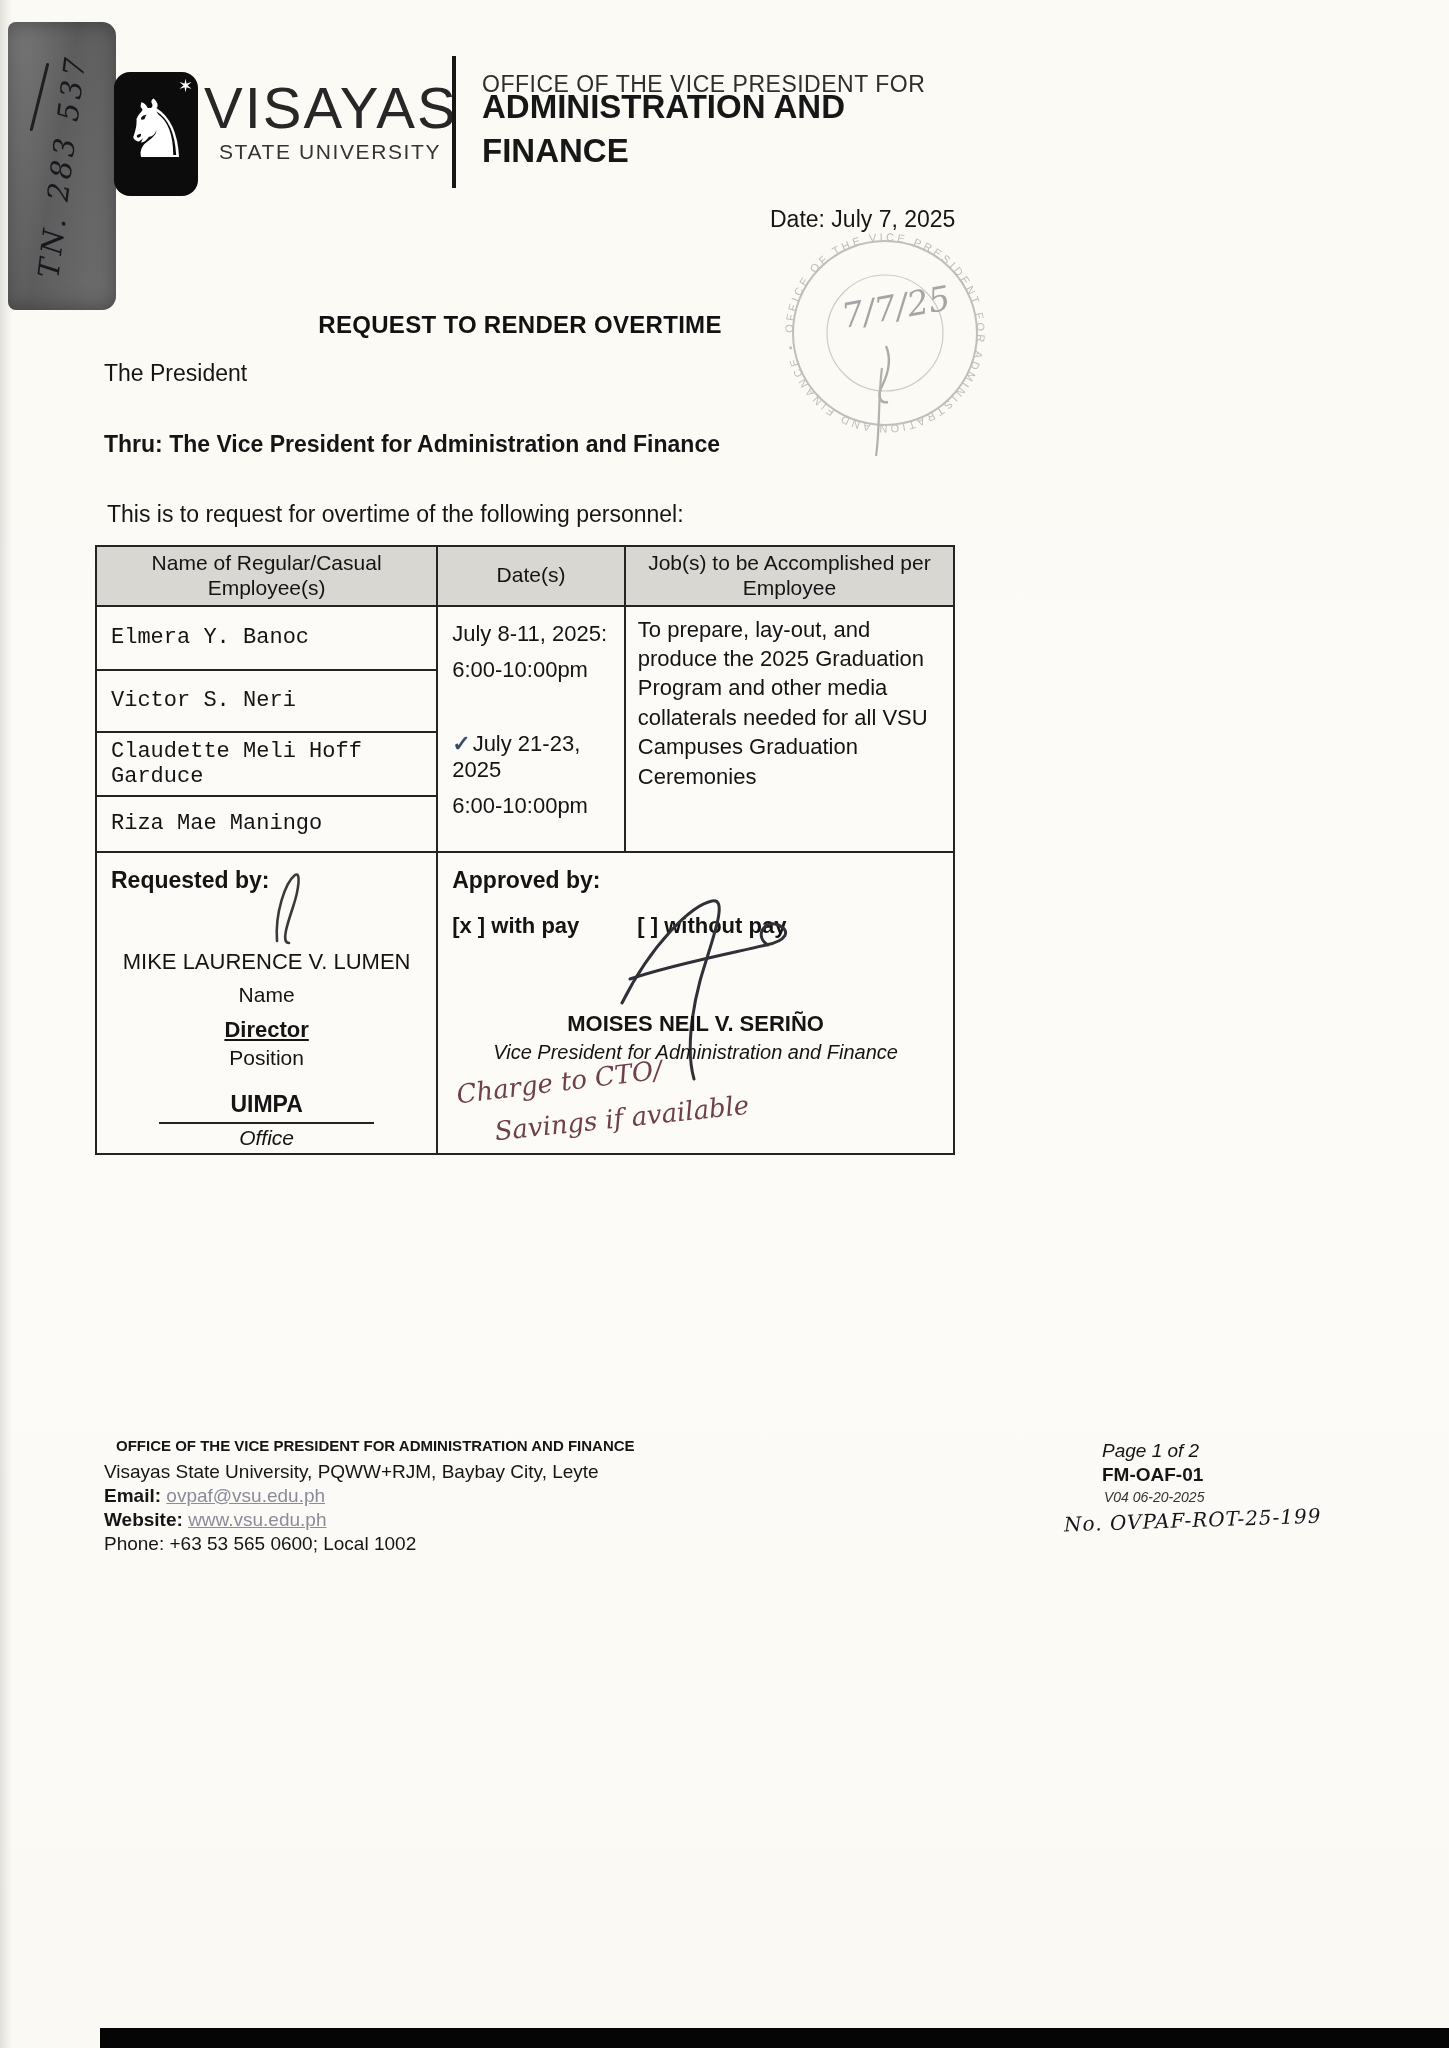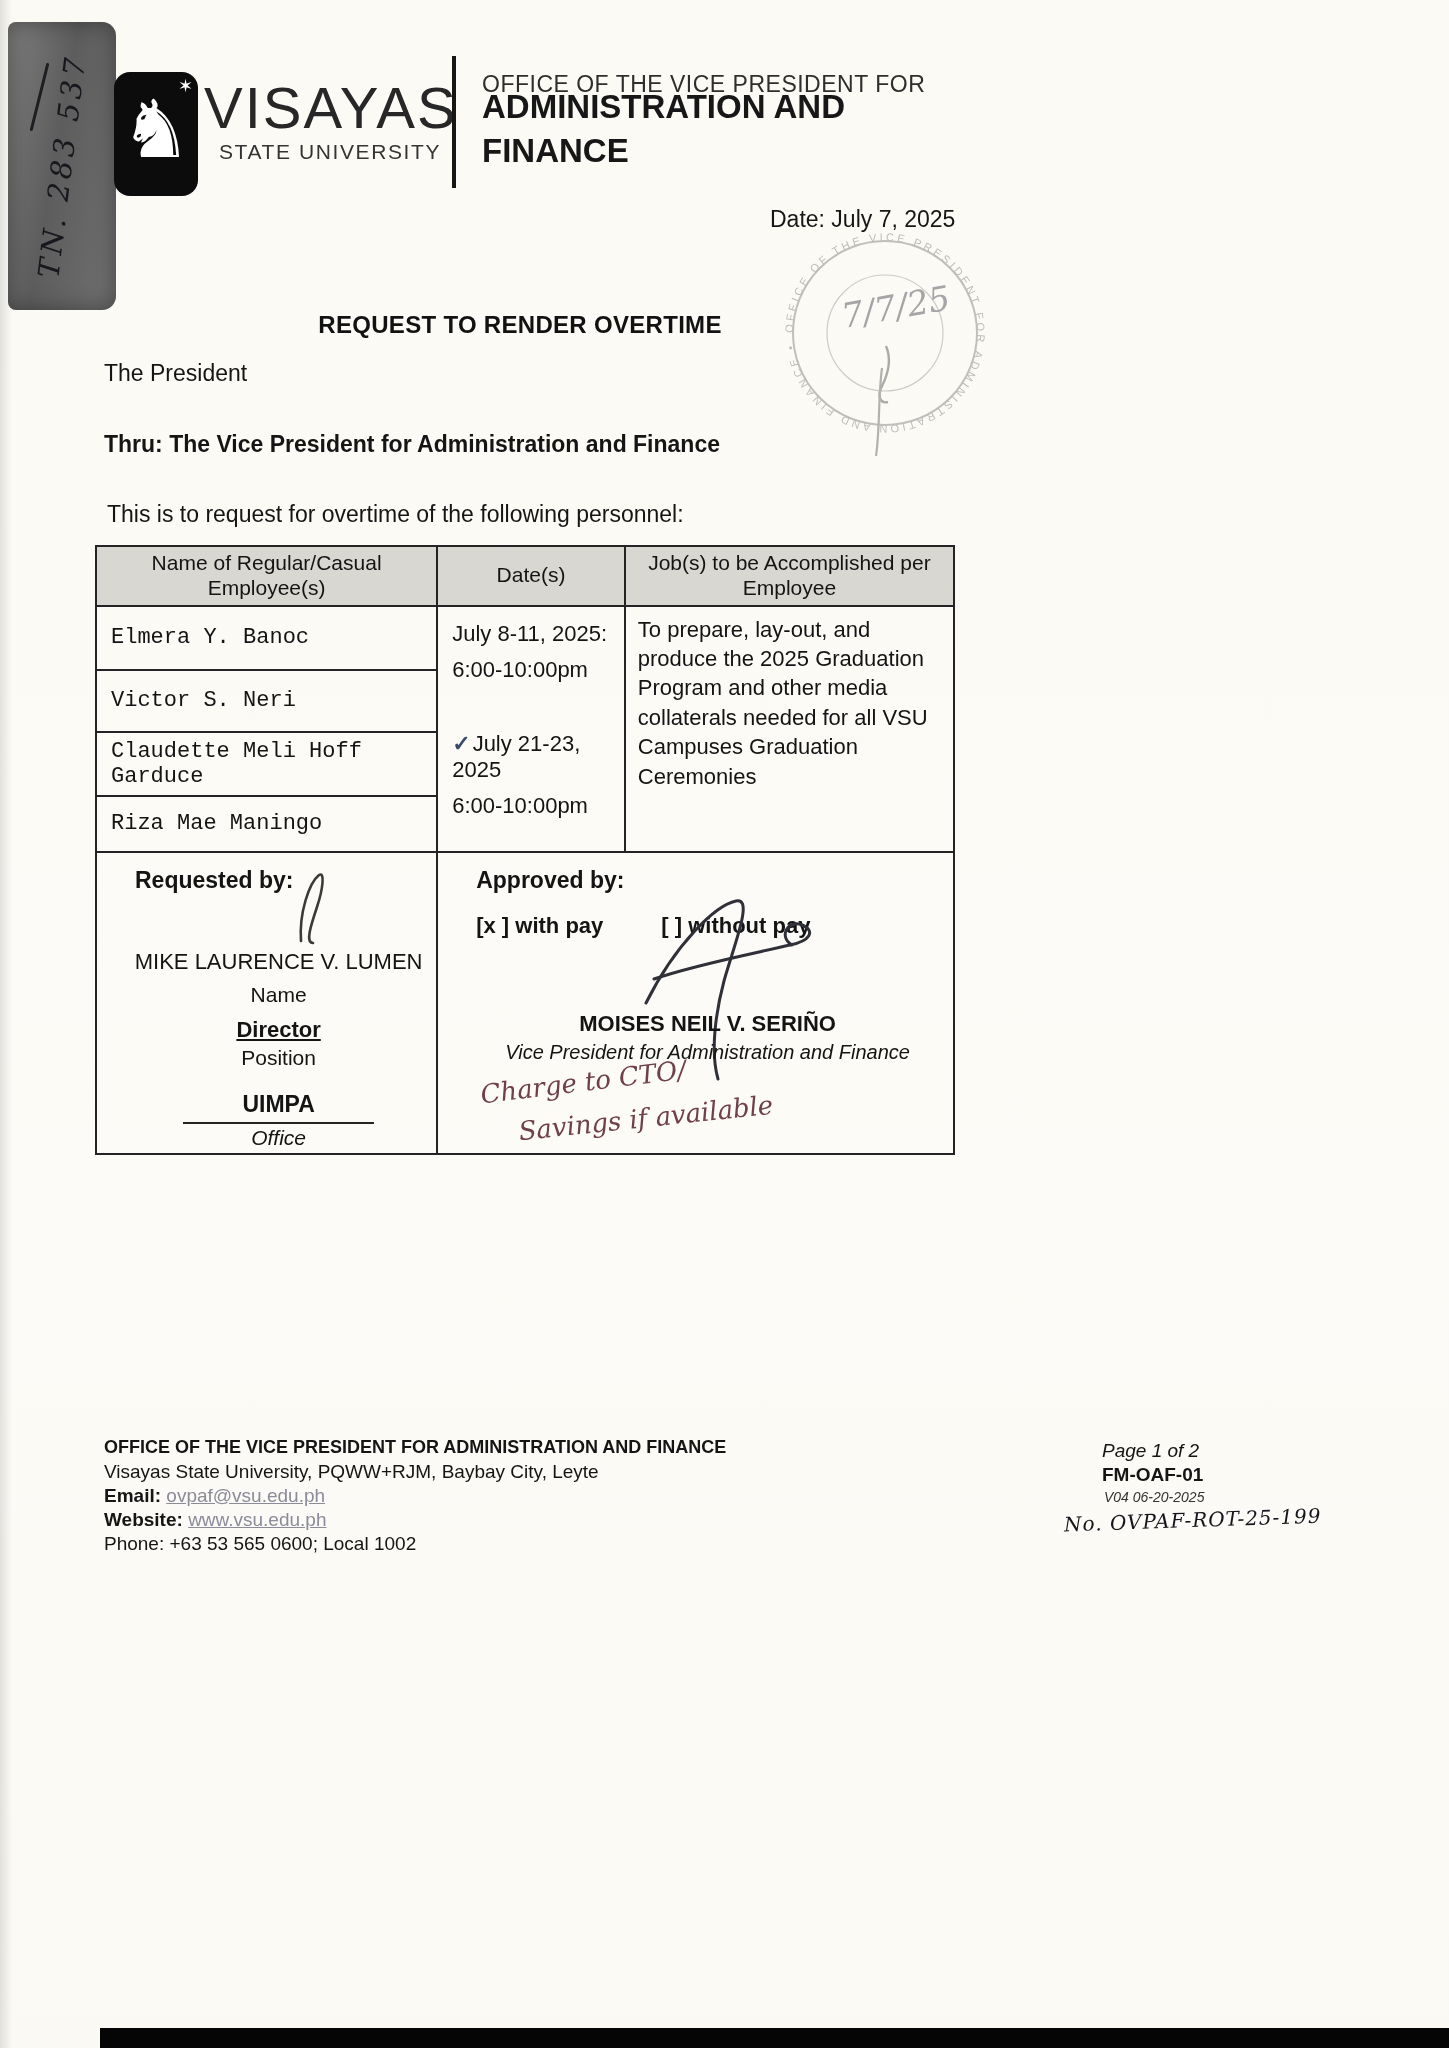--- a/index.html
+++ b/index.html
@@ -50,21 +50,21 @@
   .ot-table th, .ot-table td { border:2px solid #242424; }
   .ot-table thead th { background:#d8d7d2; font-weight:400; font-size:21px; padding:4px 10px;
                        height:50px; text-align:center; line-height:1.18; }
   .emp-cell { padding:6px 6px 6px 14px; vertical-align:middle;font-family:Liberation Mono, monospace; }
   .dates-cell { vertical-align:top; padding:14px 6px 0 14px; }
   .dates-cell .dl { margin-bottom:10px; }
   .dates-cell .gap { height:38px; }
   .check { color:#3b4a66; margin-right:2px; font-weight:700; }
   .job-cell { vertical-align:top; padding:8px 12px; line-height:1.34; }
 
-  .sig-row td { height:300px; vertical-align:top;padding-left:24px; }
+  .sig-row td { height:300px; vertical-align:top; }
   .cell-inner { position:relative; width:100%; height:300px; }
   .req-label, .app-label { position:absolute; left:14px; top:14px; font-size:23px; font-weight:700; }
   .req-sign { position:absolute; left:150px; top:12px; width:90px; height:84px; }
   .c-text { position:absolute; left:0; right:0; text-align:center; }
   .req-name   { top:96px;  font-size:22px; }
   .name-label { top:130px; font-size:21px; }
   .pos-value  { top:164px; font-size:22px; font-weight:700; text-decoration:underline; }
   .pos-label  { top:193px; font-size:21px; }
   .office-value { top:238px; font-size:23px; font-weight:700; }
   .office-rule  { position:absolute; left:62px; right:62px; top:269px; height:2px; background:#242424; }
@@ -75,21 +75,21 @@
   .app-sign { position:absolute; left:120px; top:30px; width:290px; height:215px; pointer-events:none; }
   .approver-name  { top:158px; font-size:22px; font-weight:700; }
   .approver-title { top:188px; font-size:20px; font-style:italic; }
   .hand-note { position:absolute; color:#6f4049; font-family:"DejaVu Serif", serif; font-style:italic;
                font-size:26px; white-space:nowrap; }
   .hand-note.l1 { left:18px; top:214px; transform:rotate(-7deg); }
   .hand-note.l2 { left:56px; top:250px; transform:rotate(-6deg); }
 
   
   .copies-note { position:absolute; left:98px; top:1381px; font-size:19.5px; font-style:italic; color:#1a1a1a; }
-  .f-office  { position:absolute; left:104px; top:1437px; font-size:18px; font-weight:700; }
+  .f-office  { position:absolute; left:116px; top:1437px; font-size:15px; font-weight:700; }
   .f-address { position:absolute; left:104px; top:1461px; font-size:19px; }
   .f-email   { position:absolute; left:104px; top:1485px; font-size:19px; }
   .f-website { position:absolute; left:104px; top:1509px; font-size:19px; }
   .f-phone   { position:absolute; left:104px; top:1533px; font-size:19px; }
   .f-label { font-weight:700; }
   .f-link { color:#8b8b9a; text-decoration:underline; }
   .f-page  { position:absolute; left:1102px; top:1440px; font-size:19px; font-style:italic; }
   .f-code  { position:absolute; left:1102px; top:1464px; font-size:19px; font-weight:700; }
   .f-ver   { position:absolute; left:1104px; top:1489px; font-size:14px; font-style:italic; color:#333; }
   .f-refno { position:absolute; left:1064px; top:1508px; font-size:20px; font-family:"DejaVu Serif", serif;

